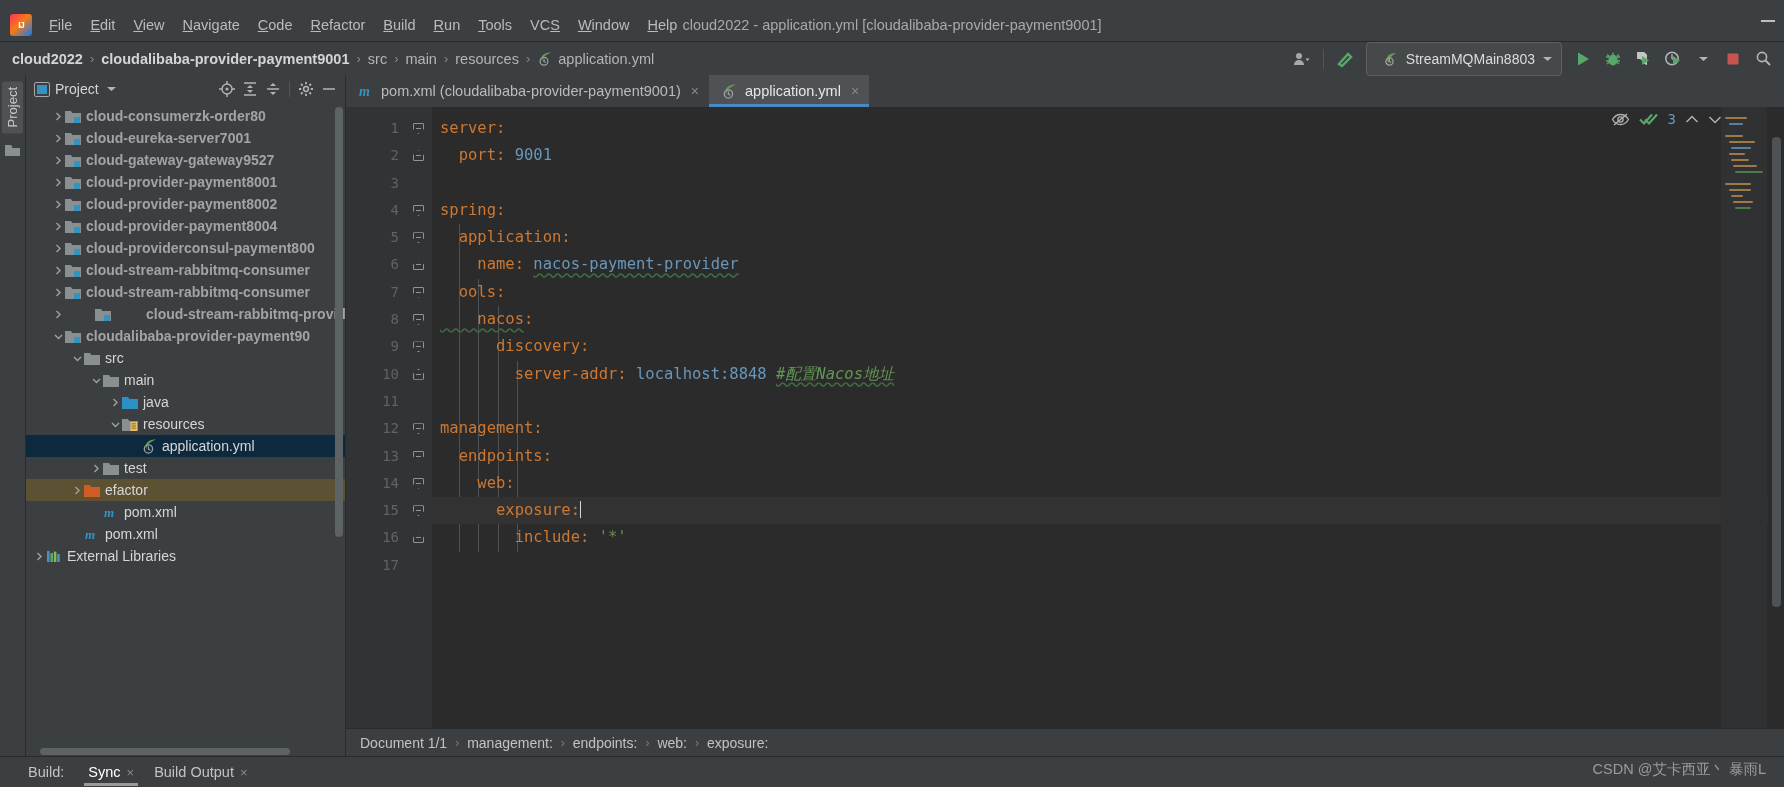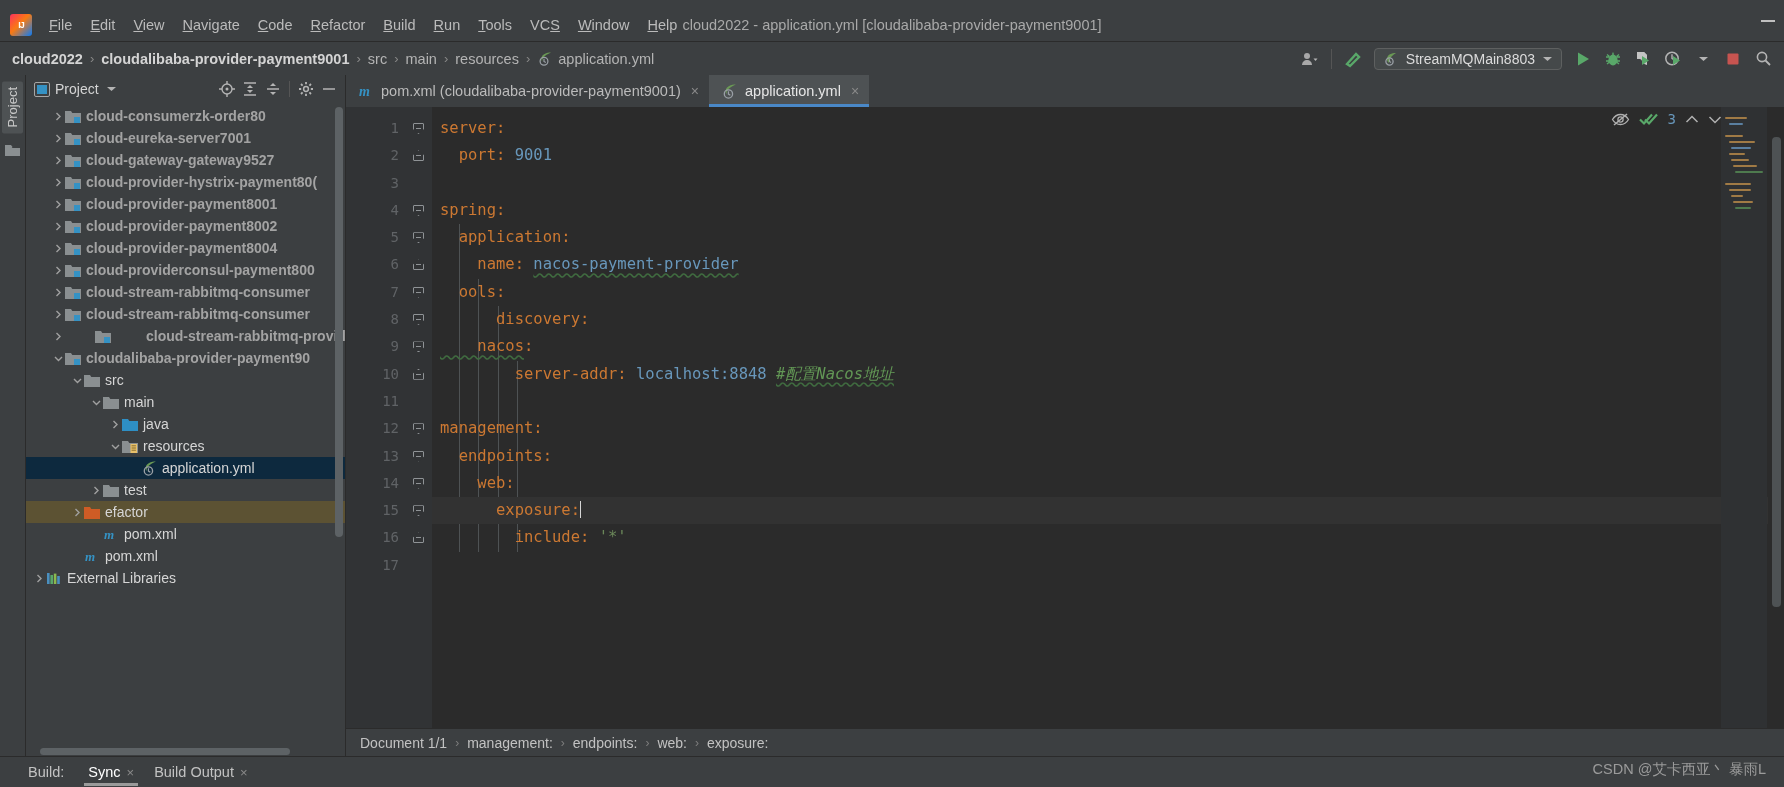--- a/index.html
+++ b/index.html
@@ -41,21 +41,21 @@
     height: 33px; background: #3c3f41; display: flex; align-items: center;
     flex: 0 0 33px; padding-left: 12px; position: relative;
   }
   .crumb { color: #d4d4d4; font-size: 14.5px; display:flex; align-items:center; white-space:nowrap;}
   .crumb.bold { font-weight: bold; }
   .crumb.dim { color:#b4b4b4; }
   .crumb-sep { color: #888; font-size: 13px; padding: 0 7px; }
   .navbar-right { margin-left:auto; display:flex; align-items:center; gap:0px; padding-right:6px; }
   .tb-btn { width:30px;height:28px;display:flex;align-items:center;justify-content:center;cursor:pointer;}
   .runconfig {
-    display:flex;align-items:center;gap:7px; height:22px; padding:0 8px 0 8px;
+    display:flex;align-items:center;gap:7px; height:34px; padding:0 8px 0 16px;
     border:1px solid #5e6060; border-radius:4px; background:#45494a;
     color:#dcdcdc; font-size:14px; margin:0 6px; cursor:pointer; white-space:nowrap;
   }
   .sep-v { width:1px;height:20px;background:#555; margin:0 6px;}
 
   
   .body { flex: 1; display: flex; min-height: 0; }
 
   
   .leftstrip {
@@ -440,34 +440,20 @@
               <svg width="11" height="11" viewBox="0 0 11 11">
                 <path d="M3.5 2L7 5.5 3.5 9" fill="none" stroke="#a0a0a0" stroke-width="1.4"></path>
               </svg>
             </span>
             <span style="display: inline-flex; align-items: center; width: 17px; flex: 0 0 17px;">
               <svg width="16" height="15" viewBox="0 0 16 15">
                 <path d="M0 2h6l1.3 2H16v10H0z" fill="#8a8f91"></path>
                 <rect x="9" y="8" width="6" height="6" fill="#3592c4"></rect>
               </svg>
             </span>
-            <span class="tlabel bold">cloud-provider-hystrix-payment80(</span>
-          </div>
-          <div class="trow" style="padding-left: 25px;">
-            <span class="twist">
-              <svg width="11" height="11" viewBox="0 0 11 11">
-                <path d="M3.5 2L7 5.5 3.5 9" fill="none" stroke="#a0a0a0" stroke-width="1.4"></path>
-              </svg>
-            </span>
-            <span style="display: inline-flex; align-items: center; width: 17px; flex: 0 0 17px;">
-              <svg width="16" height="15" viewBox="0 0 16 15">
-                <path d="M0 2h6l1.3 2H16v10H0z" fill="#8a8f91"></path>
-                <rect x="9" y="8" width="6" height="6" fill="#3592c4"></rect>
-              </svg>
-            </span>
             <span class="tlabel bold">cloud-provider-payment8001</span>
           </div>
           <div class="trow" style="padding-left: 25px;">
             <span class="twist">
               <svg width="11" height="11" viewBox="0 0 11 11">
                 <path d="M3.5 2L7 5.5 3.5 9" fill="none" stroke="#a0a0a0" stroke-width="1.4"></path>
               </svg>
             </span>
             <span style="display: inline-flex; align-items: center; width: 17px; flex: 0 0 17px;">
               <svg width="16" height="15" viewBox="0 0 16 15">
@@ -789,22 +775,22 @@
             <div class="indent-guide" style="left: 46.4px; top: 171.8px; height: 273px; bottom: auto;"></div>
             <div class="indent-guide" style="left: 65.6px; top: 199.1px; height: 245.7px; bottom: auto;"></div>
             <div class="indent-guide" style="left: 84.8px; top: 253.7px; height: 191.1px; bottom: auto;"></div>
             <div class="cl"><span class="k">server</span><span class="k">:</span></div>
             <div class="cl"><span class="k">  port</span><span class="k">: </span><span class="v">9001</span></div>
             <div class="cl"></div>
             <div class="cl"><span class="k">spring</span><span class="k">:</span></div>
             <div class="cl"><span class="k">  application</span><span class="k">:</span></div>
             <div class="cl"><span class="k">    name</span><span class="k">: </span><span class="v wavy">nacos-payment-provider</span></div>
             <div class="cl"><span class="k">  ools</span><span class="k">:</span></div>
+            <div class="cl"><span class="k wavy">    nacos</span><span class="k">:</span></div>
             <div class="cl"><span class="k">      discovery</span><span class="k">:</span></div>
-            <div class="cl"><span class="k wavy">    nacos</span><span class="k">:</span></div>
             <div class="cl"><span class="k">        server-addr</span><span class="k">: </span><span class="v">localhost:8848</span><span class=""> </span><span class="cmt wavy">#配置Nacos地址</span></div>
             <div class="cl"></div>
             <div class="cl"><span class="k">management</span><span class="k">:</span></div>
             <div class="cl"><span class="k">  endpoints</span><span class="k">:</span></div>
             <div class="cl"><span class="k">    web</span><span class="k">:</span></div>
             <div class="cl cur"><span class="k">      exposure</span><span class="k">:</span><span class="caret"></span></div>
             <div class="cl"><span class="k">        include</span><span class="k">: </span><span class="str">'*'</span></div>
             <div class="cl"></div>
           </div>
 

